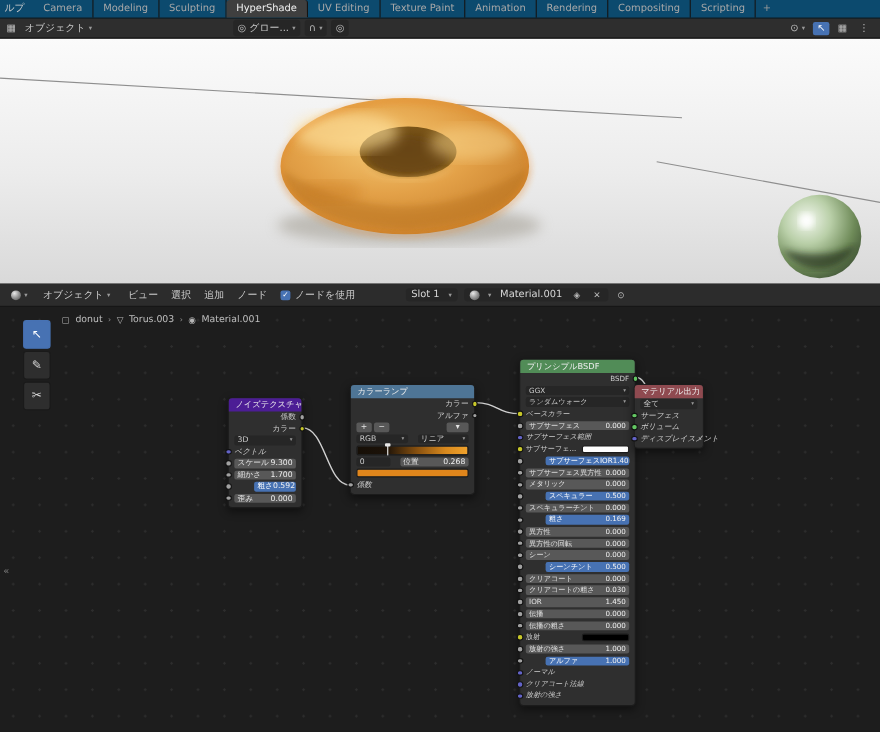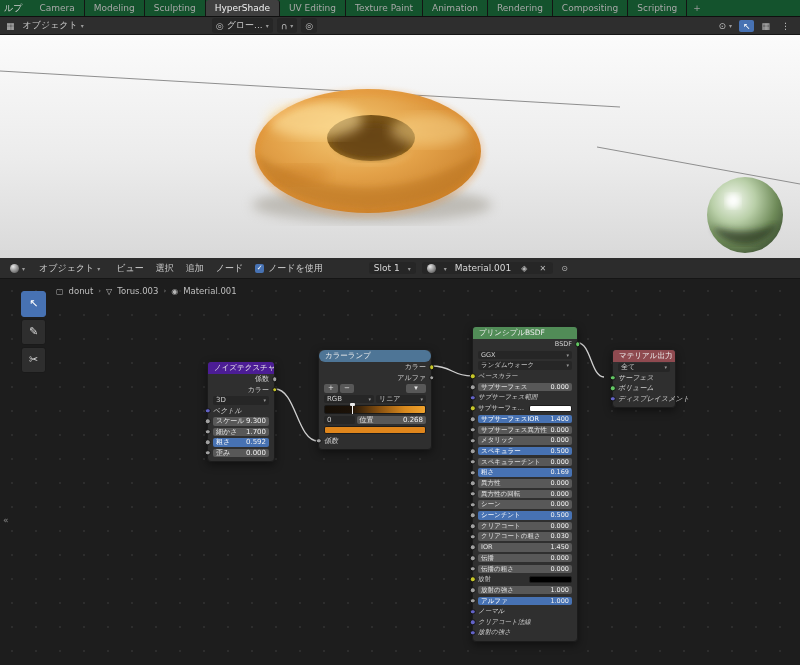--- a/index.html
+++ b/index.html
@@ -1,20 +1,20 @@
 <!DOCTYPE html>
 <html><head>
 <meta charset="utf-8">
 <style>
   *{margin:0;padding:0;box-sizing:border-box;font-family:"DejaVu Sans","Liberation Sans",sans-serif;}
   html,body{width:800px;height:665px;overflow:hidden;background:#1d1d1d;}
   .app{position:relative;width:800px;height:665px;color:#c8c8c8;}
 
   
-  .topbar{height:17px;background:#14532d;display:flex;align-items:stretch;font-size:9px;border-bottom:1px solid #0f0f0f;}
+  .topbar{height:17px;background:#0c4a6e;display:flex;align-items:stretch;font-size:9px;border-bottom:1px solid #0f0f0f;}
   .menu-clip{line-height:17px;padding:0 8px 0 4px;color:#cfcfcf;}
   .tabs{display:flex;align-items:stretch;}
   .tab{background:transparent;border:none;color:#a8a8a8;font-size:9px;padding:0 9px;cursor:default;border-right:1px solid #141414;line-height:16px;}
   .tab.active{background:#3f3f3f;color:#f2f2f2;border-radius:3px 3px 0 0;}
   .tab-add{background:transparent;border:none;color:#9a9a9a;font-size:9px;padding:0 6px;}
 
   
   .vheader{height:18px;background:#2e2e2e;display:flex;align-items:center;font-size:9px;gap:4px;padding:0 6px;border-bottom:1px solid #161616;}
   .vh-btn{background:transparent;border:none;color:#c8c8c8;font-size:9px;display:flex;align-items:center;gap:3px;padding:1px 4px;border-radius:2px;}
   .vh-btn .car{font-size:6px;color:#9a9a9a;}
@@ -48,49 +48,49 @@
   .tools{position:absolute;left:21px;top:12px;display:flex;flex-direction:column;gap:2px;z-index:3;}
   .toolbtn{width:25px;height:26px;background:#2e2e2e;border:1px solid #1a1a1a;border-radius:3px;color:#d8d8d8;font-size:11px;line-height:24px;text-align:center;}
   .toolbtn.active{background:#4772b3;border-color:#4772b3;color:#fff;}
   .edge-arrow{position:absolute;left:3px;top:236px;color:#8a8a8a;font-size:9px;z-index:3;}
   .wires{position:absolute;inset:0;z-index:1;pointer-events:none;}
 
   
   .node{position:absolute;background:rgba(48,48,48,.96);border:1px solid #1b1b1b;border-radius:4px;z-index:2;box-shadow:0 3px 8px rgba(0,0,0,.45);color:#d4d4d4;padding-bottom:3px;}
   .nhead{height:12px;line-height:12px;font-size:7.5px;color:#eee;padding:0 6px;border-radius:3px 3px 0 0;white-space:nowrap;overflow:hidden;}
   .noise-h{background:#4c1d95;text-align:right;}
-  .ramp-h{background:#4e7596;border-radius:6px;}
+  .ramp-h{background:#4e7596;}
   .bsdf-h{background:#518c57;}
   .out-h{background:#8f4a50;}
   .nrow{position:relative;height:10.5px;display:flex;align-items:center;padding:0 5px;font-size:7px;white-space:nowrap;}
   .bsdf .nrow{height:10.7px;}
   .bsdf .nrow{font-size:6.5px;}
   .nrow.out{justify-content:flex-end;}
   .nrow .rlabel{display:none;color:#cfcfcf;}
   .nrow.out .rlabel{display:block;}
   .t-label .rlabel{display:block;font-style:italic;}
   .t-swatch .rlabel{display:block;flex:1;}
   .swatch{display:none;}
   .t-swatch .swatch{display:block;width:46%;height:7.5px;border-radius:2px;border:1px solid #1c1c1c;}
   .pill{flex:1;display:flex;justify-content:space-between;align-items:center;background:#585858;border-radius:2px;height:8.5px;line-height:8.5px;padding:0 3px;color:#e4e4e4;overflow:hidden;}
   .pill .pv{color:#f0f0f0;}
-  .hl .pill{background:#4772b3;color:#fff;}
+  .hl .pill{background:#4772b3;color:#fff;margin-left:18px;}
   .dd{flex:1;display:flex;justify-content:space-between;align-items:center;background:#262626;border:none;border-radius:2px;height:8.5px;line-height:8.5px;padding:0 3px;color:#cfcfcf;font-size:inherit;overflow:hidden;}
   .dd .car{font-size:5px;color:#9a9a9a;}
   .sock{position:absolute;width:5.5px;height:5.5px;border-radius:50%;background:#a1a1a1;border:1px solid #121212;top:50%;}
   .si{left:0;transform:translate(-58%,-50%);}
   .so{right:0;transform:translate(58%,-50%);}
   .s-color .sock{background:#c7c729;}
   .s-vector .sock{background:#6363c7;}
   .s-shader .sock{background:#63c763;}
   
   .ramp .tools-row{gap:2px;}
   .sq{width:14px;height:8.5px;background:#585858;border:none;border-radius:2px;color:#e6e6e6;font-size:7px;line-height:8.5px;}
   .sq.wide{width:20px;margin-left:auto;}
-  .two{gap:2px;}
+  .two{gap:9px;}
   .dd.half{flex:1;}
   .dd.idx{flex:0 0 30%;}
   .pill.pos{flex:1;}
   .rampbar{position:relative;flex:1;height:9px;border-radius:2px;border:1px solid #1a1a1a;background:linear-gradient(90deg,#160f07 0%,#1c1208 26%,#8a5210 55%,#d8891e 80%,#f0a22c 100%);}
   .stop-marker{position:absolute;top:-1px;bottom:-1px;width:1px;background:#f2f2f2;}
   .stop-marker::after{content:"";position:absolute;top:-2px;left:-2px;width:5px;height:3px;background:#e8e8e8;border-radius:1px;}
   .stopcolor{flex:1;height:8px;border-radius:2px;border:1px solid #1c1c1c;}
 </style>
 </head>
 <body>
@@ -632,21 +632,21 @@
           </div>
 
           <div class="nrow t-label s-vector">
             <span class="sock si"></span>
             <span class="rlabel">放射の強さ</span>
 
           </div>
         </div>
     </div>
 
-    <div class="node outnode" style="left:612px;top:70px;width:64px;">
+    <div class="node outnode" style="left:576px;top:70px;width:64px;">
       <div class="nhead out-h">マテリアル出力</div>
       <div class="nrow">
         <button class="dd">
             <span>全て</span>
             <span class="car">▾</span>
           </button>
       </div>
       <div>
 
           <div class="nrow t-label s-shader">

